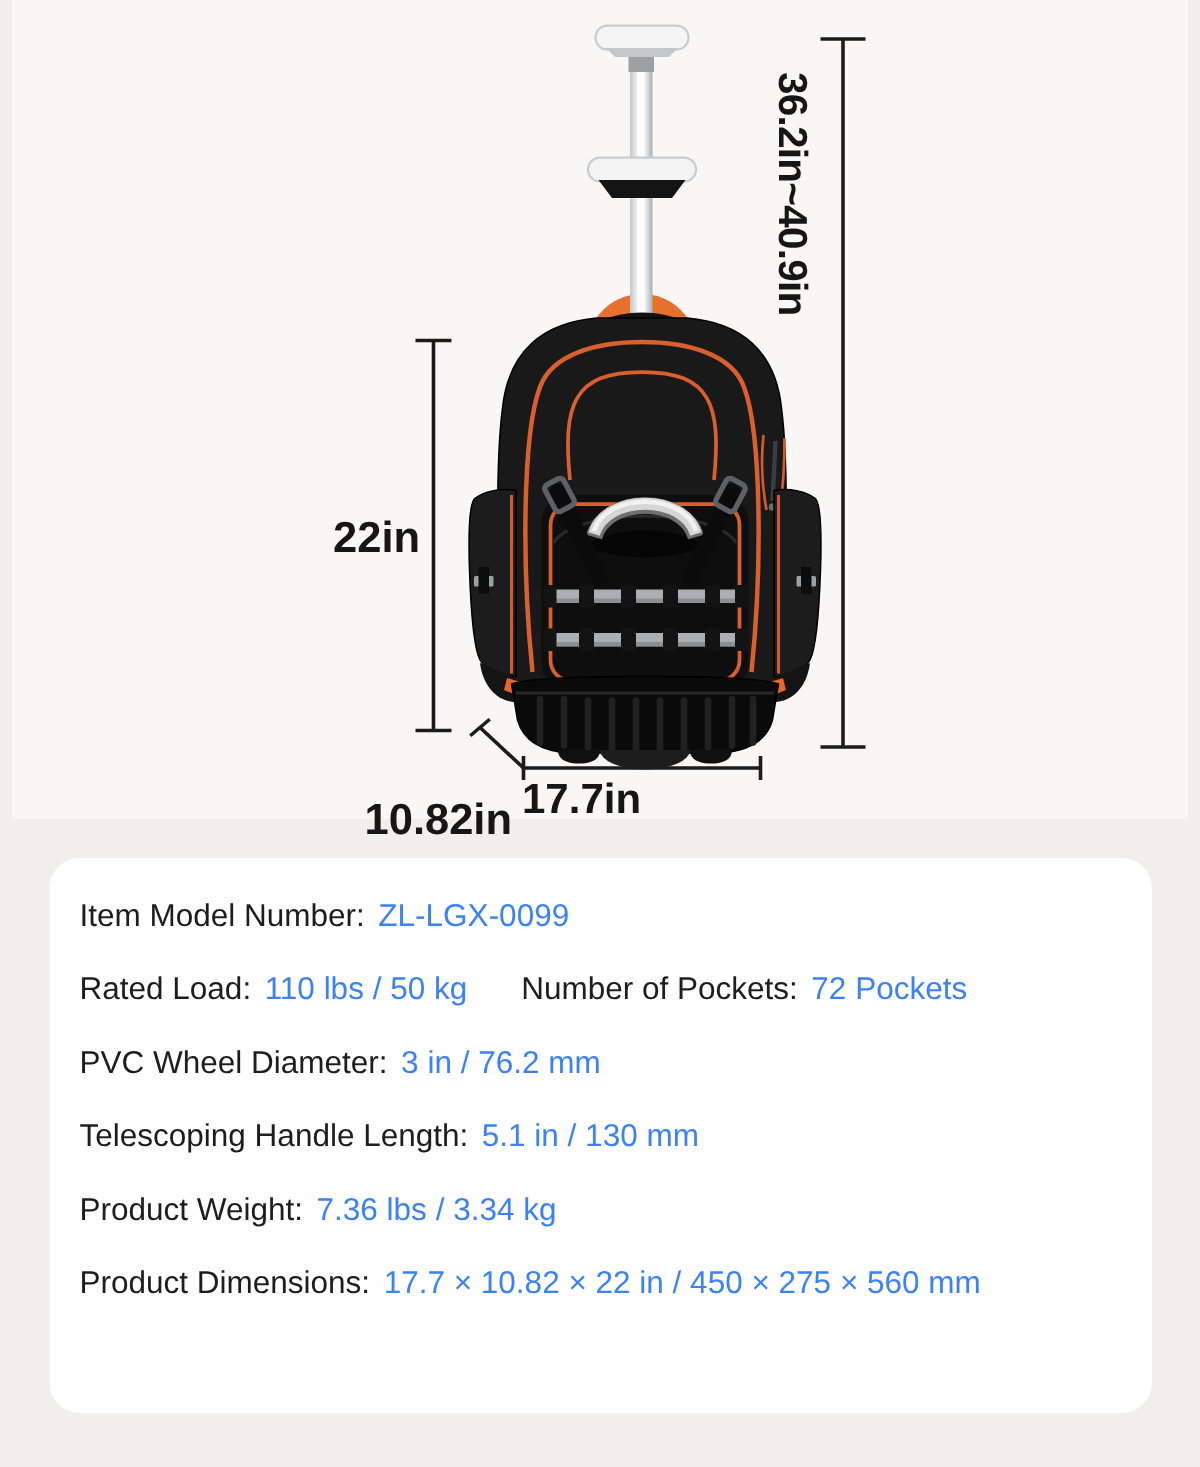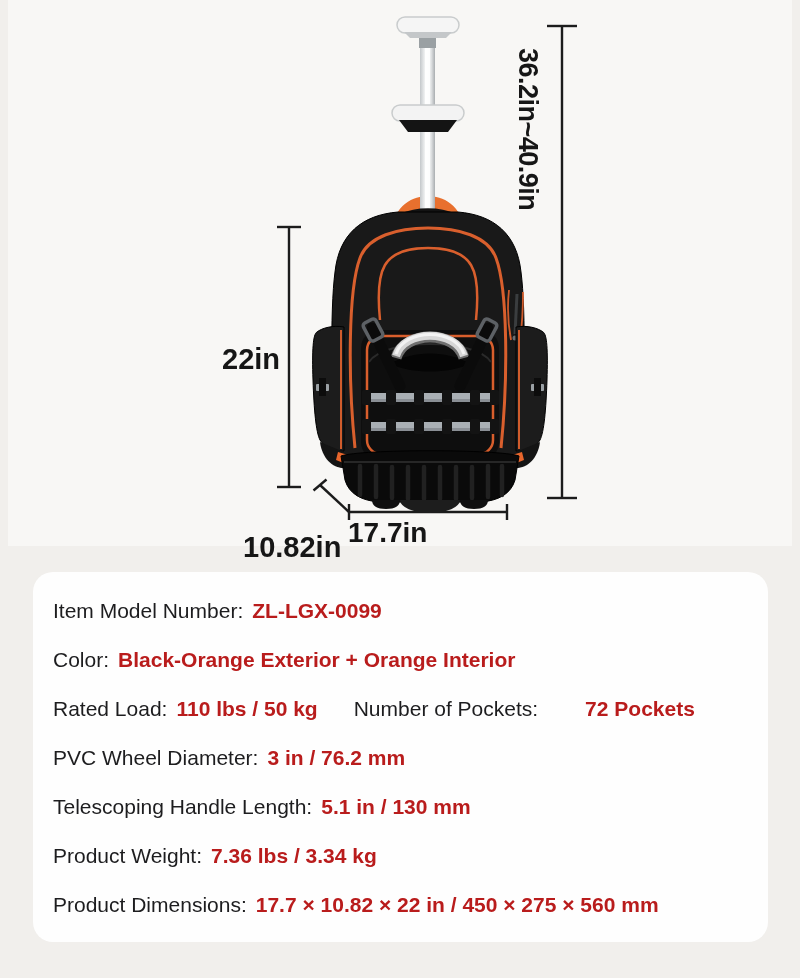--- a/index.html
+++ b/index.html
@@ -37,22 +37,22 @@
     padding:15px 14px 12px 20px;
     display:flex;flex-direction:column;
   }
   .spec-row{
     height:48.9px;
     display:flex;align-items:center;
     font-size:21px;color:#1d1d1f;
     white-space:nowrap;
   }
   .spec-label{font-weight:400;}
-  .spec-value{color:#b91c1c;font-weight:700;margin-left:9px;}
-  .spec-pair2{margin-left:36px;display:flex;align-items:center;gap:38px;}
+  .spec-value{color:#3b82f6;font-weight:400;margin-left:9px;}
+  .spec-pair2{margin-left:36px;display:flex;align-items:center;}
 </style>
 </head>
 <body>
 
 <div class="photo-area">
   <svg width="800" height="560" viewBox="0 0 800 560">
     <defs>
       <linearGradient id="poleG" x1="0" y1="0" x2="1" y2="0">
         <stop offset="0" stop-color="#c3c7ca"></stop>
         <stop offset="0.38" stop-color="#f8f9f9"></stop>
@@ -198,24 +198,20 @@
 <div class="dim-label dim-height">22in</div>
 <div class="dim-label dim-depth">10.82in</div>
 <div class="dim-label dim-width">17.7in</div>
 
 <div class="spec-card">
   <div class="spec-row">
     <span class="spec-label">Item Model Number:</span>
     <span class="spec-value">ZL-LGX-0099</span>
   </div>
   <div class="spec-row">
-    <span class="spec-label">Color:</span>
-    <span class="spec-value">Black-Orange Exterior + Orange Interior</span>
-  </div>
-  <div class="spec-row">
     <span class="spec-label">Rated Load:</span>
     <span class="spec-value">110 lbs / 50 kg</span>
     <span class="spec-pair2">
       <span class="spec-label">Number of Pockets:</span>
       <span class="spec-value">72 Pockets</span>
     </span>
   </div>
   <div class="spec-row">
     <span class="spec-label">PVC Wheel Diameter:</span>
     <span class="spec-value">3 in / 76.2 mm</span>

